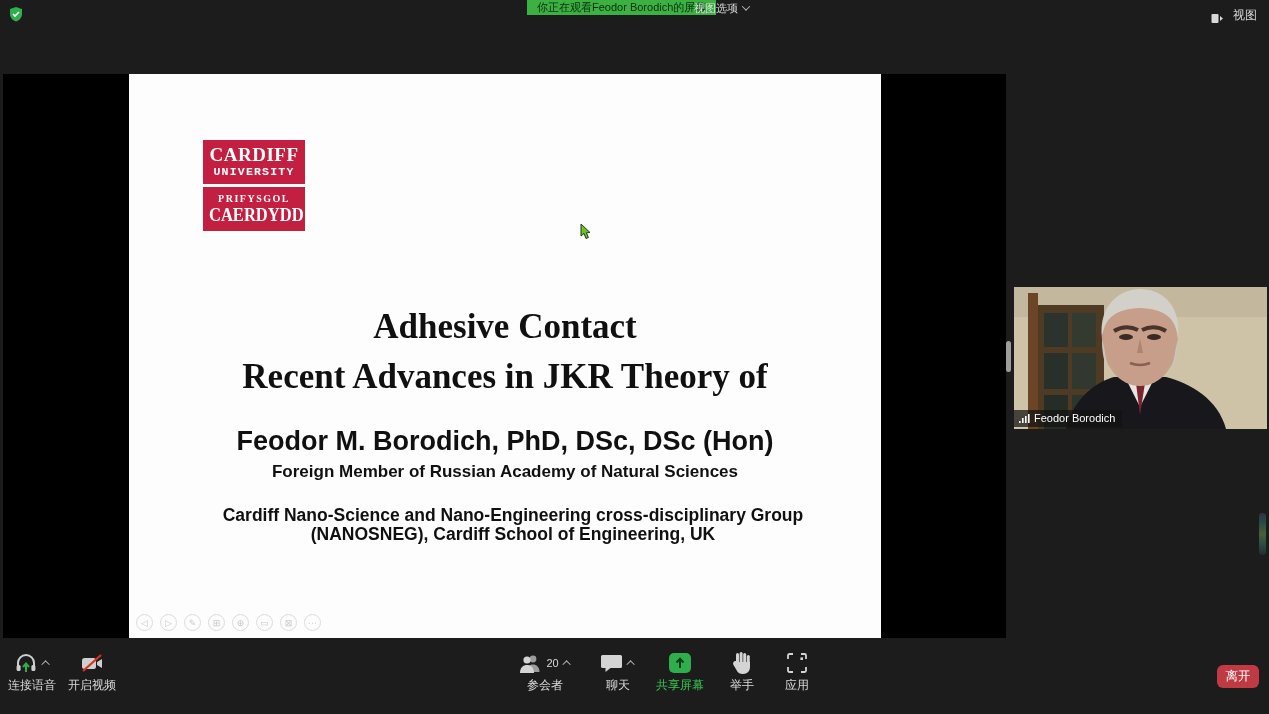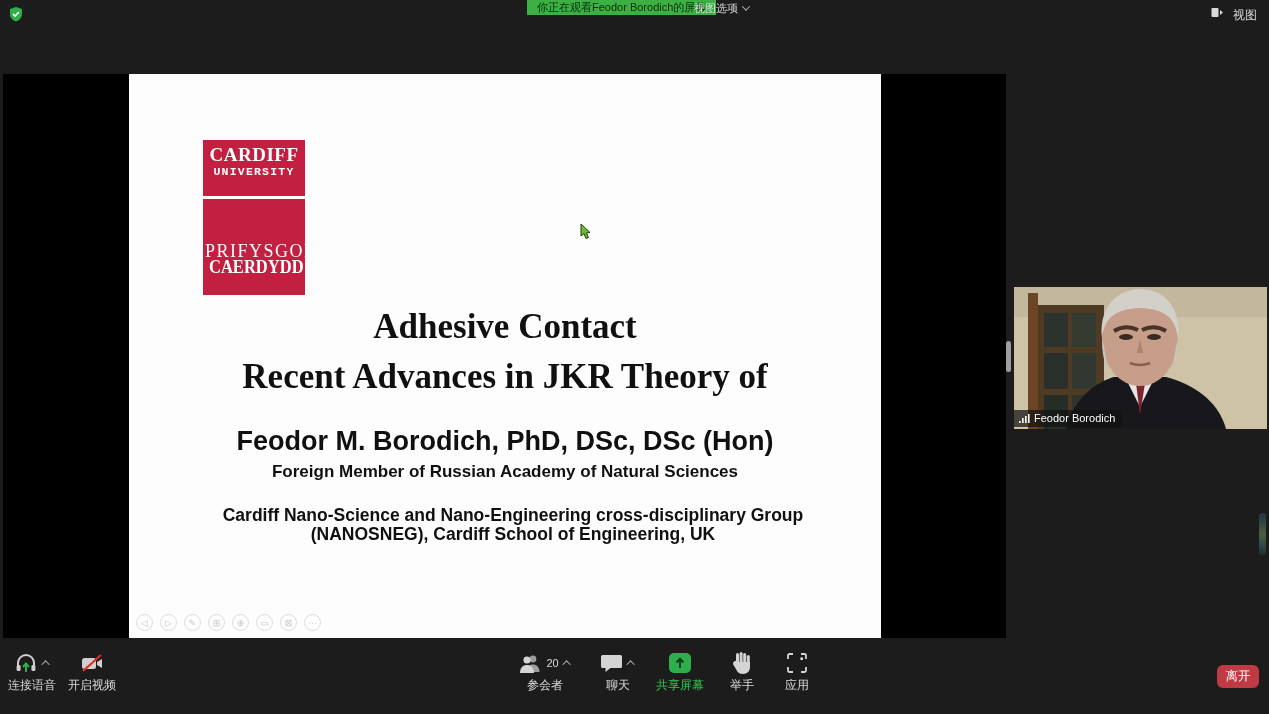--- a/index.html
+++ b/index.html
@@ -13,32 +13,32 @@
   .watch-banner { position:absolute; left:527px; top:0; height:15px; line-height:15px;
                   background:#3cb043; color:#07300a; font-size:11px; padding:0 10px;
                   white-space:nowrap; }
   .view-options { position:absolute; left:694px; top:1px; height:14px; line-height:14px;
                   color:#dedede; font-size:11px; display:flex; align-items:center; gap:5px; }
   .caret { display:inline-block; width:6px; height:6px; border-left:1.5px solid #b5b5b5;
            border-top:1.5px solid #b5b5b5; }
   .caret.down { transform:rotate(225deg) translate(1px,1px); }
   .caret.up   { transform:rotate(45deg) translateY(2px); }
   .view-btn { position:absolute; right:12px; top:7px; color:#d8d8d8; font-size:12px;
-              display:flex; align-items:flex-start; gap:9px; }
+              display:flex; align-items:flex-end; gap:9px; }
 
   
   .shared-black { position:absolute; left:3px; top:74px; width:1003px; height:564px; background:#000; }
   .slide { position:absolute; left:126px; top:0; width:752px; height:564px; background:#fdfdfe; color:#101010; }
 
   .logo { position:absolute; left:74px; top:66px; width:102px; display:flex; flex-direction:column; gap:3px;
           font-family:"Liberation Serif", serif; text-align:center; color:#fff; }
-  .logo .block { background:#c31f40; padding:5px 2px 18px; }
+  .logo .block { background:#c31f40; padding:5px 2px 6px; }
   .logo .l1 { font-size:19px; font-weight:700; letter-spacing:.5px; line-height:20px; }
   .logo .l2 { font-size:11.5px; font-weight:700; letter-spacing:1.2px; line-height:13px;font-family:Liberation Mono, monospace; }
-  .logo .l3 { font-size:18px; font-weight:400; letter-spacing:1.5px; line-height:14px;margin-top:40px; }
+  .logo .l3 { font-size:10px; font-weight:700; letter-spacing:1.5px; line-height:14px; }
   .logo .l4 { font-size:18px; font-weight:700; letter-spacing:0; line-height:19px; transform:scaleX(.92); }
 
   .slide-title { position:absolute; top:228px; left:0; width:100%; text-align:center;
                  font-family:"Liberation Serif", serif; font-weight:700; font-size:35px; line-height:50px; }
   .slide-author { position:absolute; top:352px; left:0; width:100%; text-align:center;
                   font-weight:700; font-size:27px; }
   .slide-membership { position:absolute; top:388px; left:0; width:100%; text-align:center;
                       font-weight:700; font-size:17px; }
   .slide-affiliation { position:absolute; top:432px; left:0; width:100%; text-align:center;
                        font-weight:700; font-size:17.5px; line-height:19px;padding-left:16px; }

